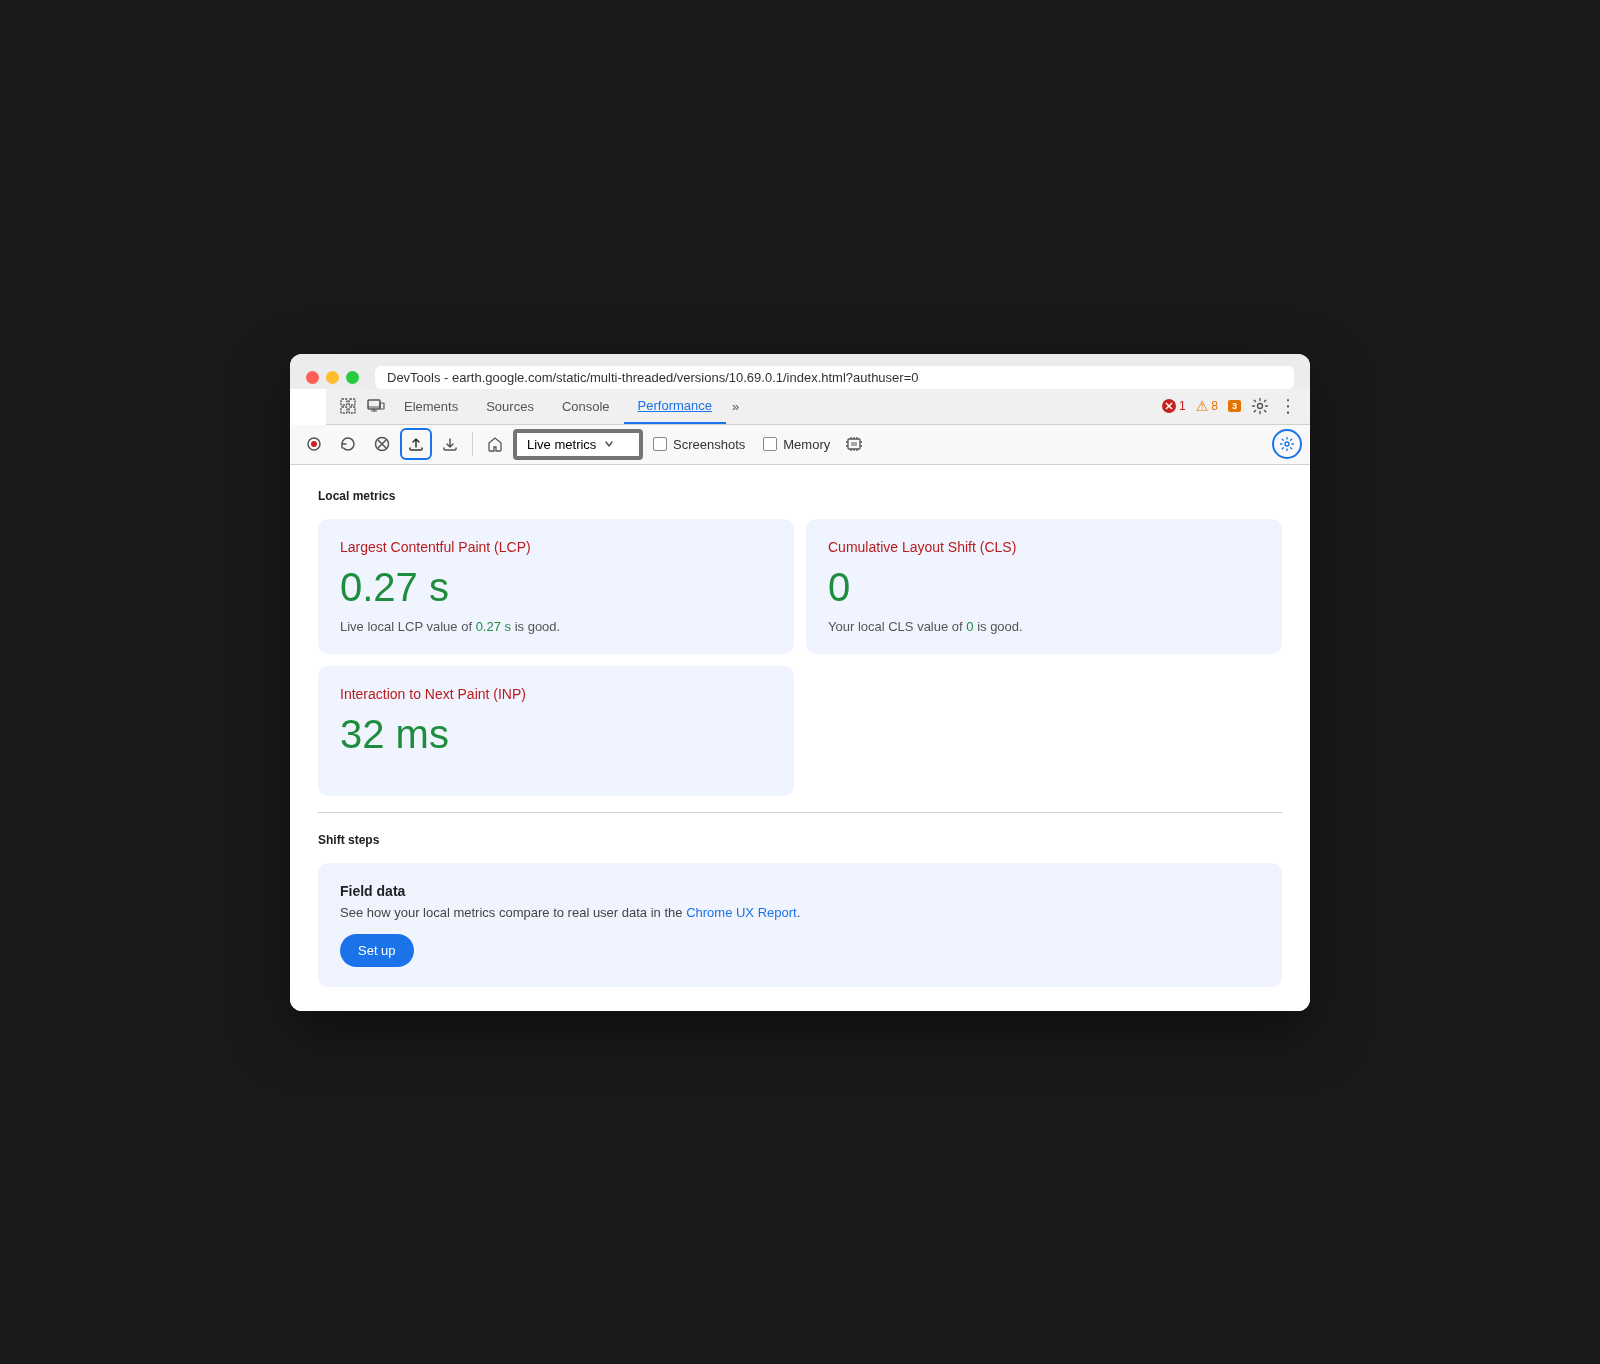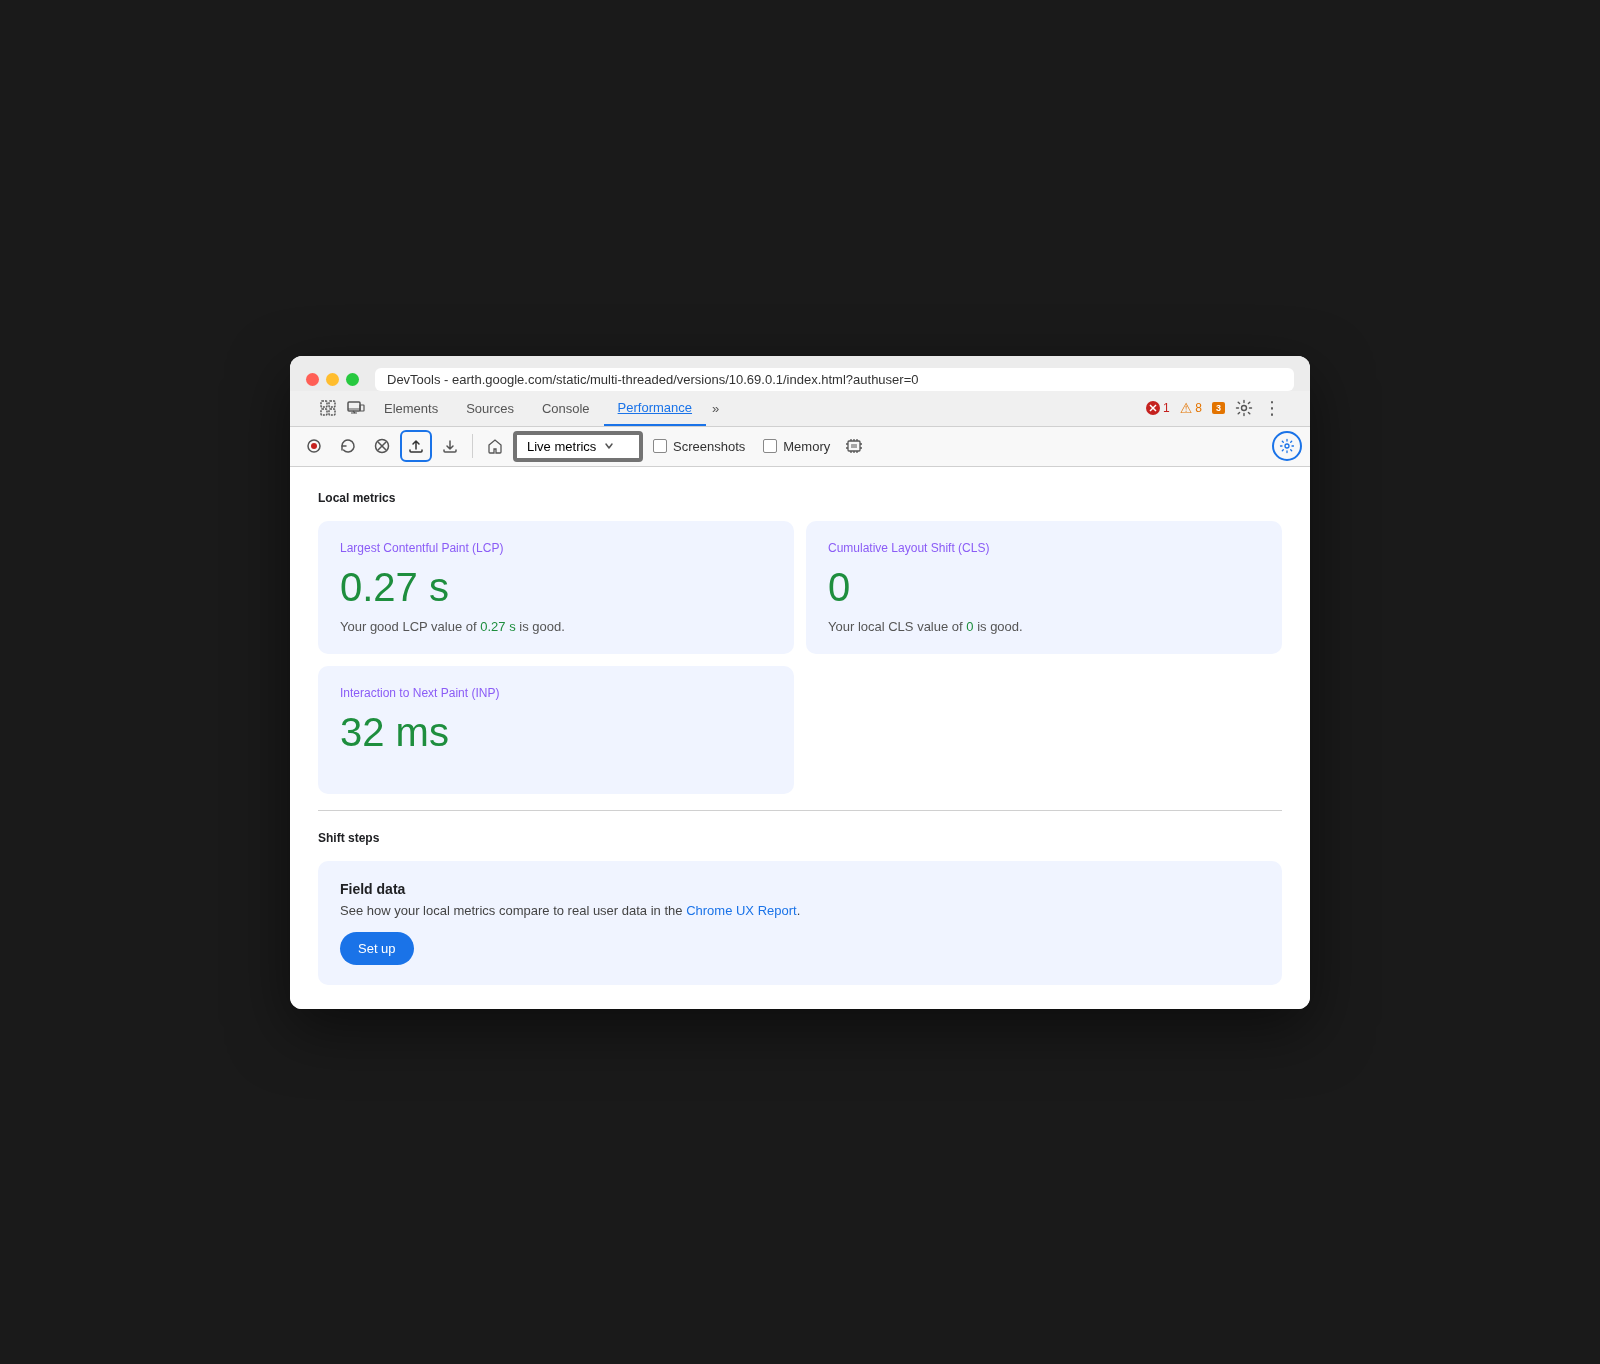--- a/index.html
+++ b/index.html
@@ -48,23 +48,24 @@
       color: #333;
       white-space: nowrap;
       overflow: hidden;
       text-overflow: ellipsis;
     }
     
     .devtools-tabs {
       background: #f0f0f0;
       display: flex;
       align-items: center;
-      padding: 0 24px;
+      padding: 0 8px;
       border-bottom: 1px solid #d0d0d0;
       height: 36px;
+      margin-left: 36px;
     }
     .devtools-tab-icon {
       display: flex;
       align-items: center;
       justify-content: center;
       width: 28px;
       height: 28px;
       cursor: pointer;
       color: #555;
       font-size: 14px;
@@ -232,23 +233,23 @@
       grid-template-columns: 1fr 1fr;
       gap: 12px;
       margin-bottom: 12px;
     }
     .metric-card {
       background: #f0f4ff;
       border-radius: 10px;
       padding: 20px 22px 20px 22px;
     }
     .metric-title {
-      font-size: 12px;
+      font-size: 14px;
       font-weight: 500;
-      color: #8b5cf6;
+      color: #b91c1c;
       margin-bottom: 10px;
     }
     .metric-value {
       font-size: 40px;
       font-weight: 400;
       color: #1e8e3e;
       margin-bottom: 10px;
       line-height: 1.1;
     }
     .metric-desc {
@@ -456,21 +457,21 @@
   <div class="devtools-content">
 
     <div class="section-title">Local metrics</div>
 
     <div class="metrics-grid">
 
       <div class="metric-card">
         <div class="metric-title">Largest Contentful Paint (LCP)</div>
         <div class="metric-value">0.27 s</div>
         <div class="metric-desc">
-          <span>Your good LCP value of </span><span class="value-inline">0.27 s</span><span> is good.</span>
+          <span>Live local LCP value of </span><span class="value-inline">0.27 s</span><span> is good.</span>
         </div>
       </div>
 
       <div class="metric-card">
         <div class="metric-title">Cumulative Layout Shift (CLS)</div>
         <div class="metric-value">0</div>
         <div class="metric-desc">
           <span>Your local CLS value of </span><span class="value-inline">0</span><span> is good.</span>
         </div>
       </div>

